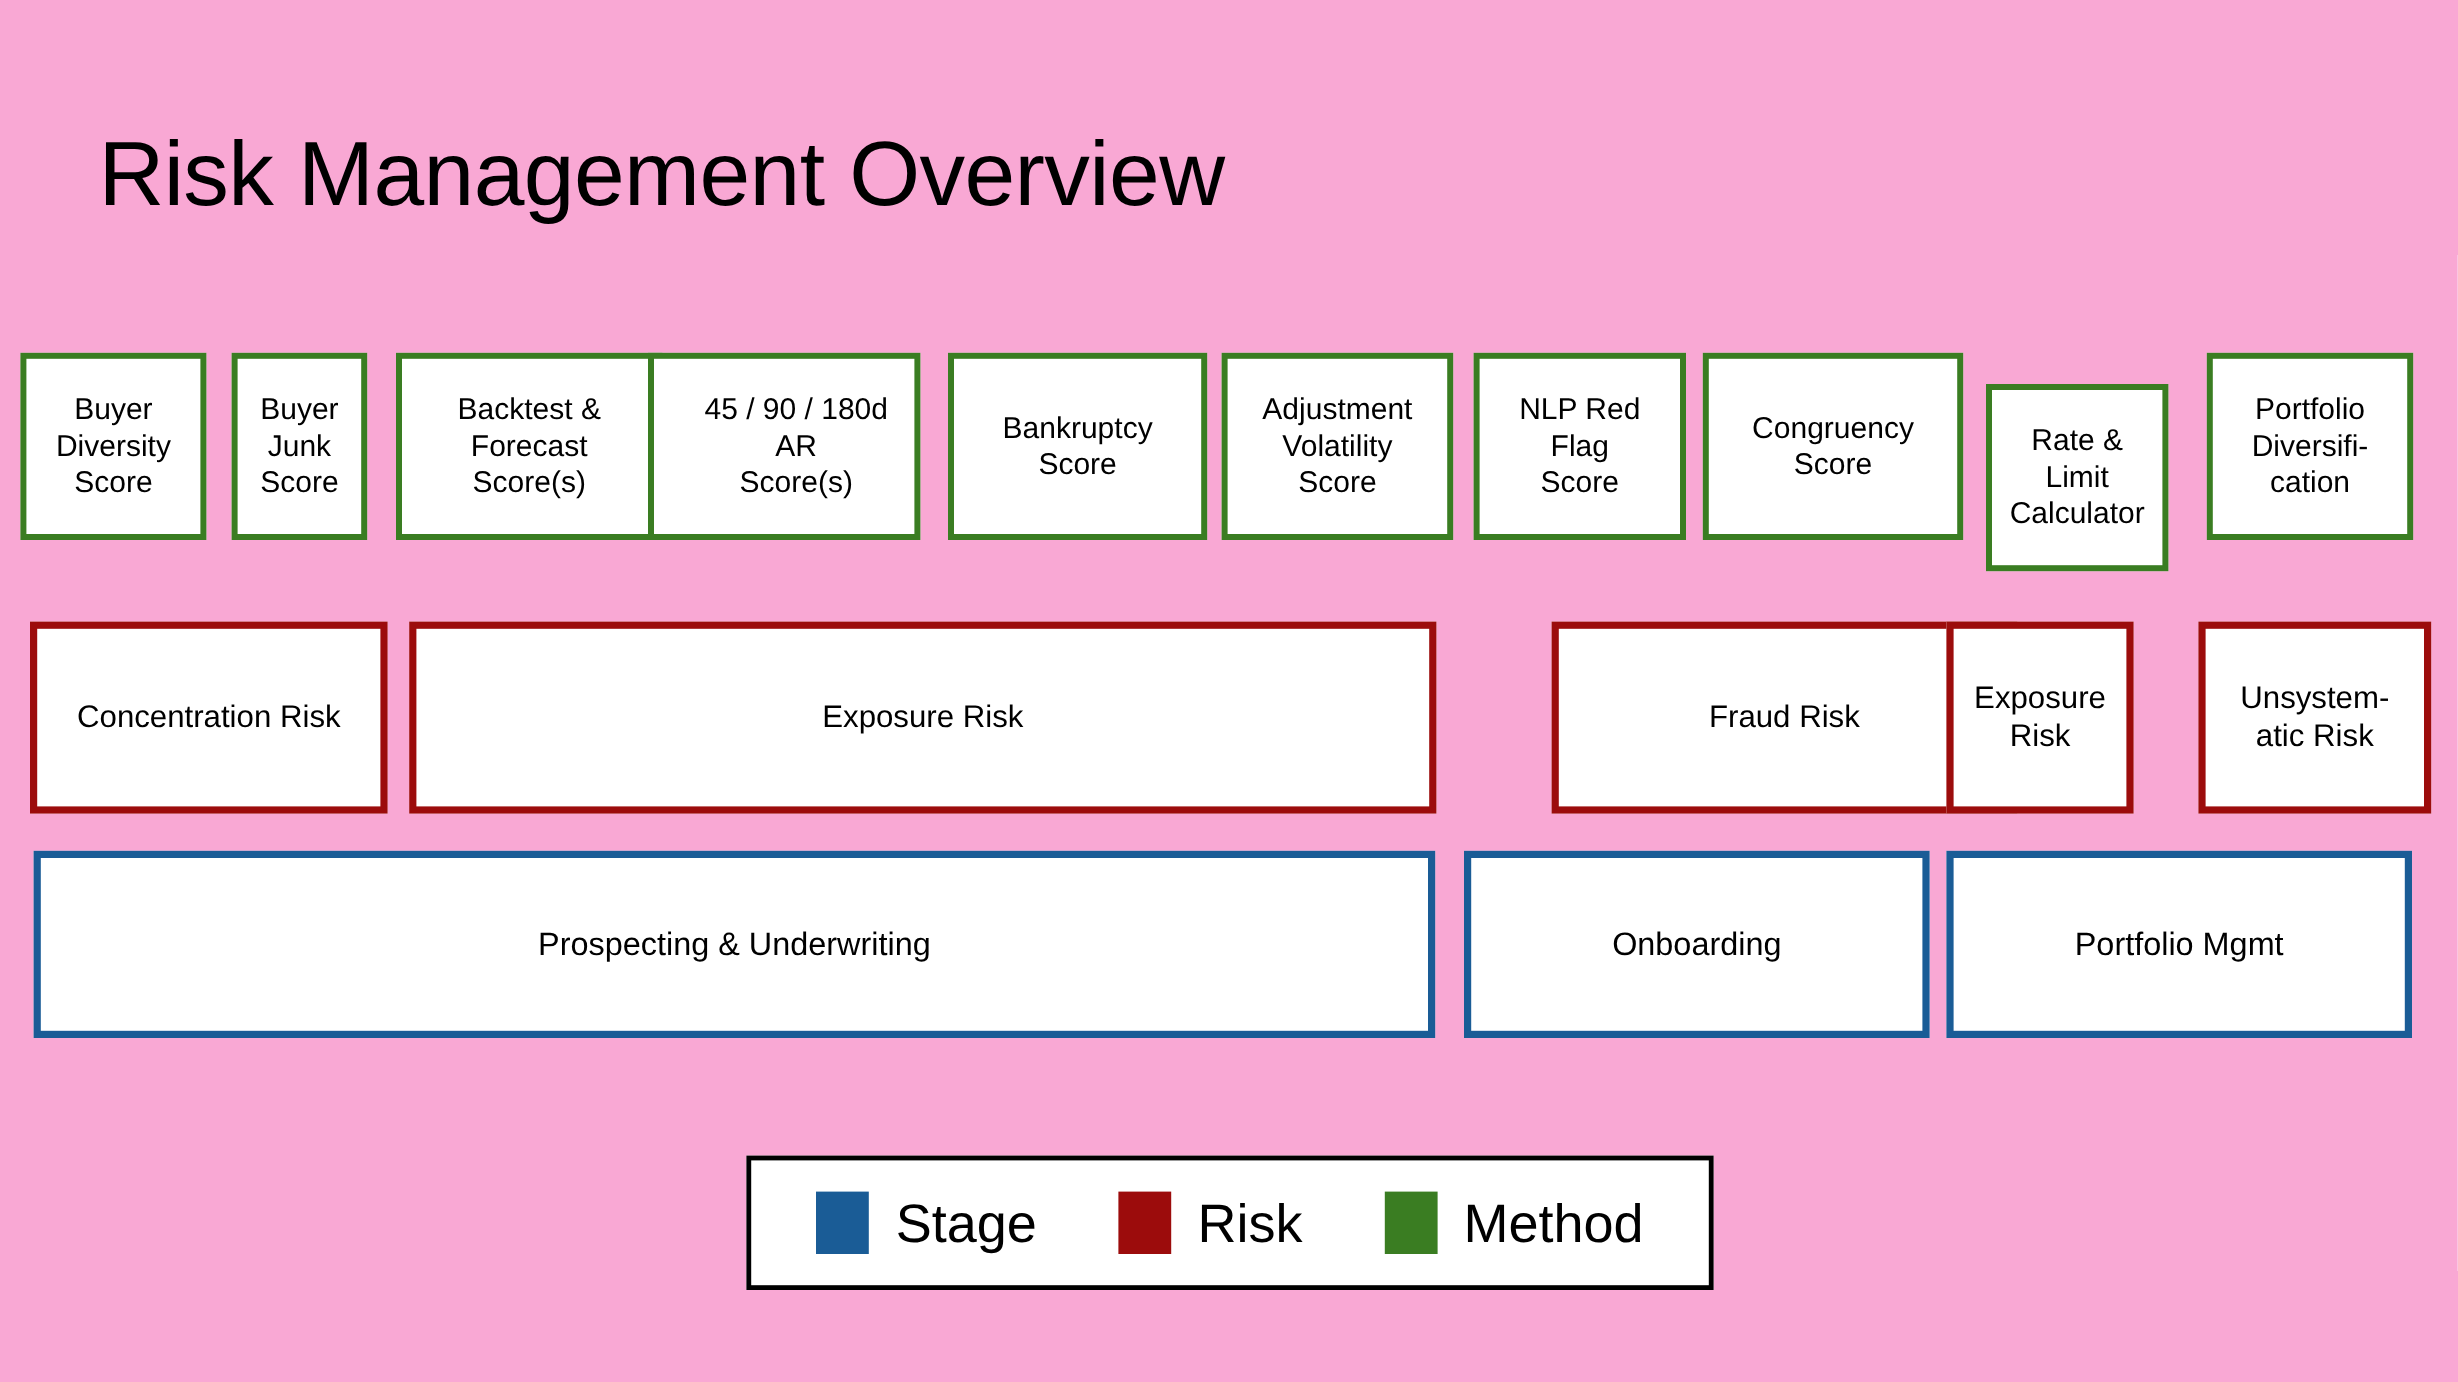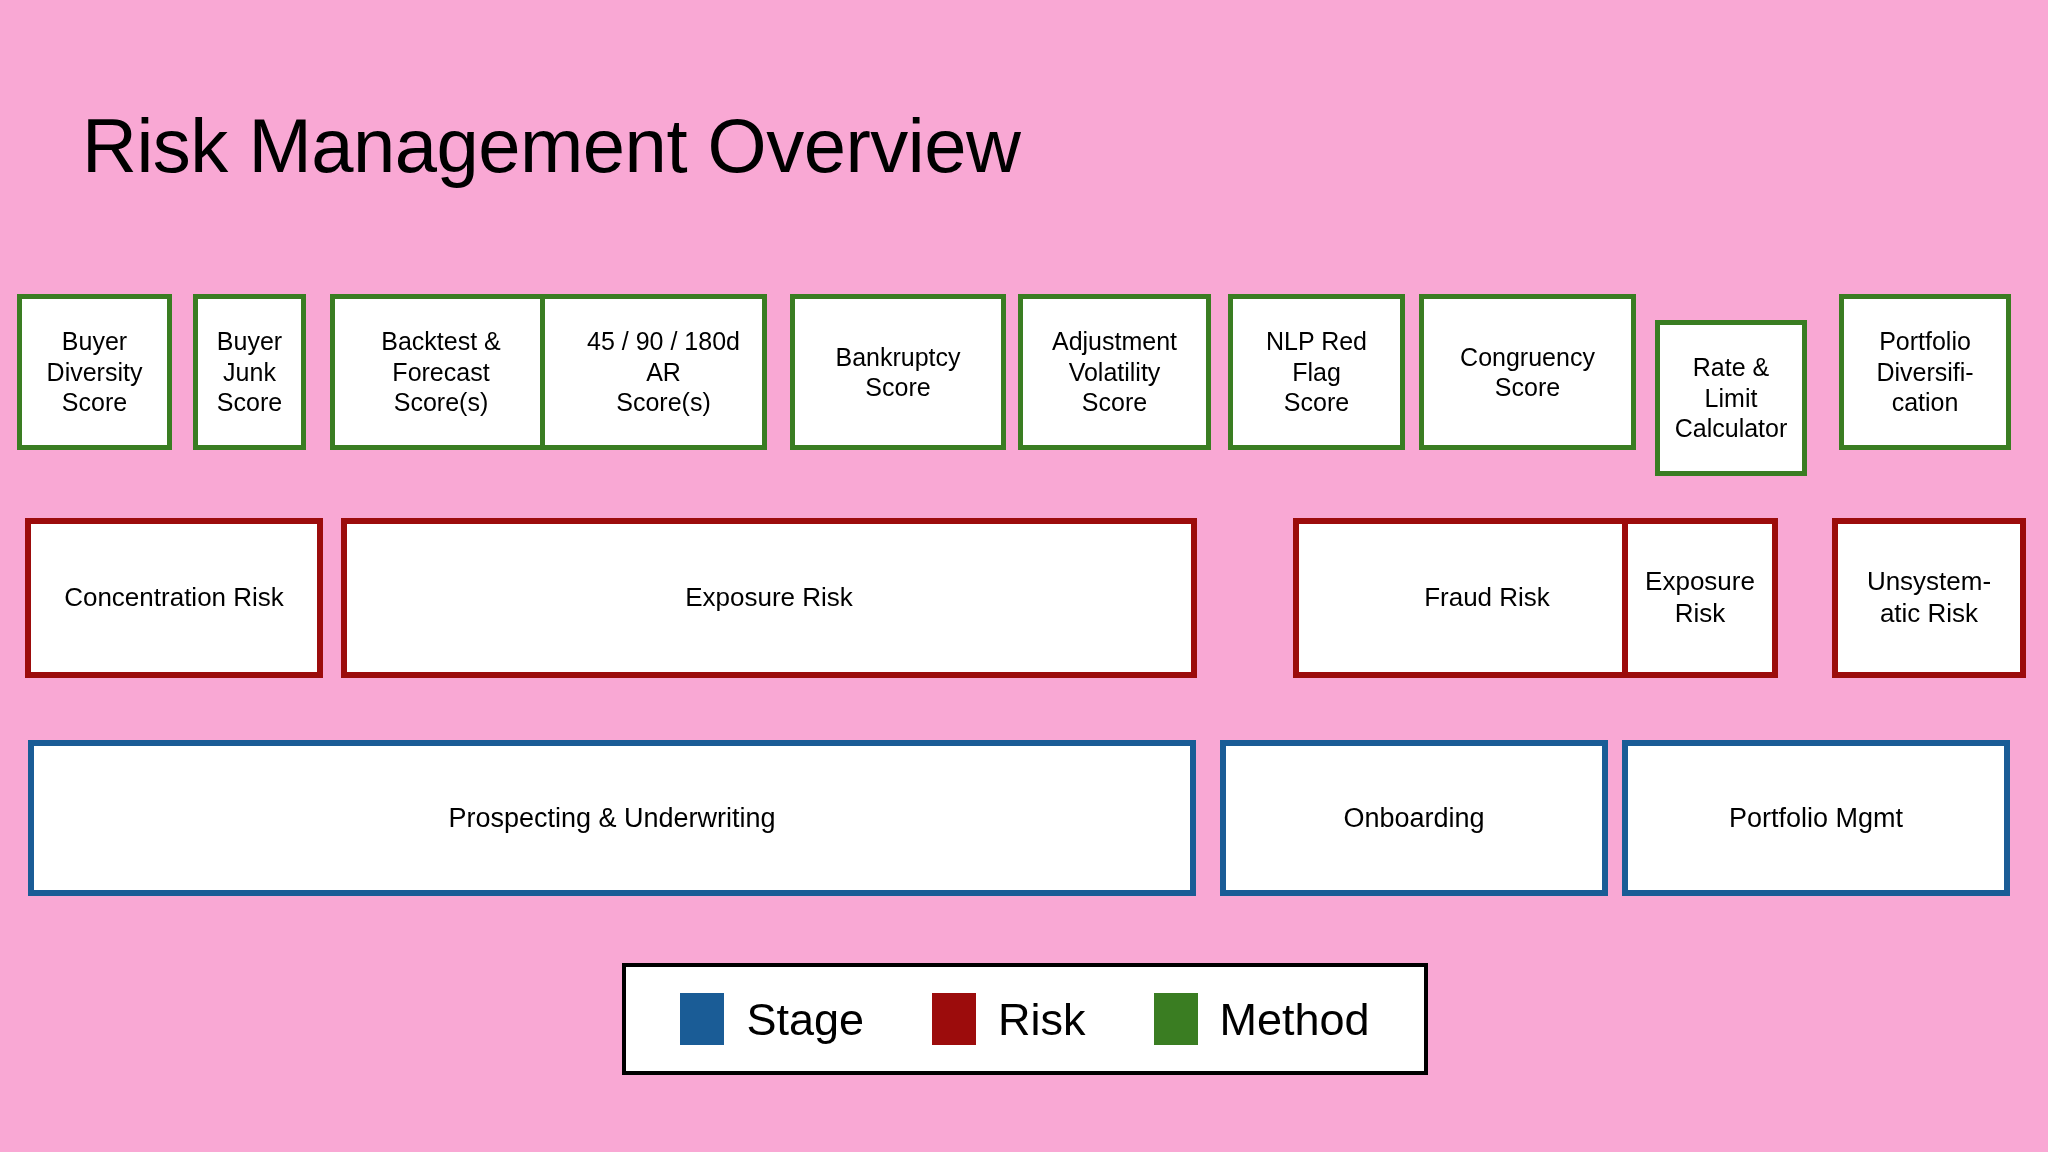--- a/index.html
+++ b/index.html
@@ -39,21 +39,21 @@
   }
 
   
   .row {
     position: absolute;
     left: 0;
     width: 2048px;
   }
   #row-method { top: 294px;  height: 156px; }
   #row-risk   { top: 518px;  height: 160px; }
-  #row-stage  { top: 740px;  height: 156px; }
+  #row-stage  { top: 709px;  height: 156px; }
 
   
   .box {
     position: absolute;
     box-sizing: border-box;
     background: #ffffff;
     display: flex;
     align-items: center;
     justify-content: center;
     text-align: center;

